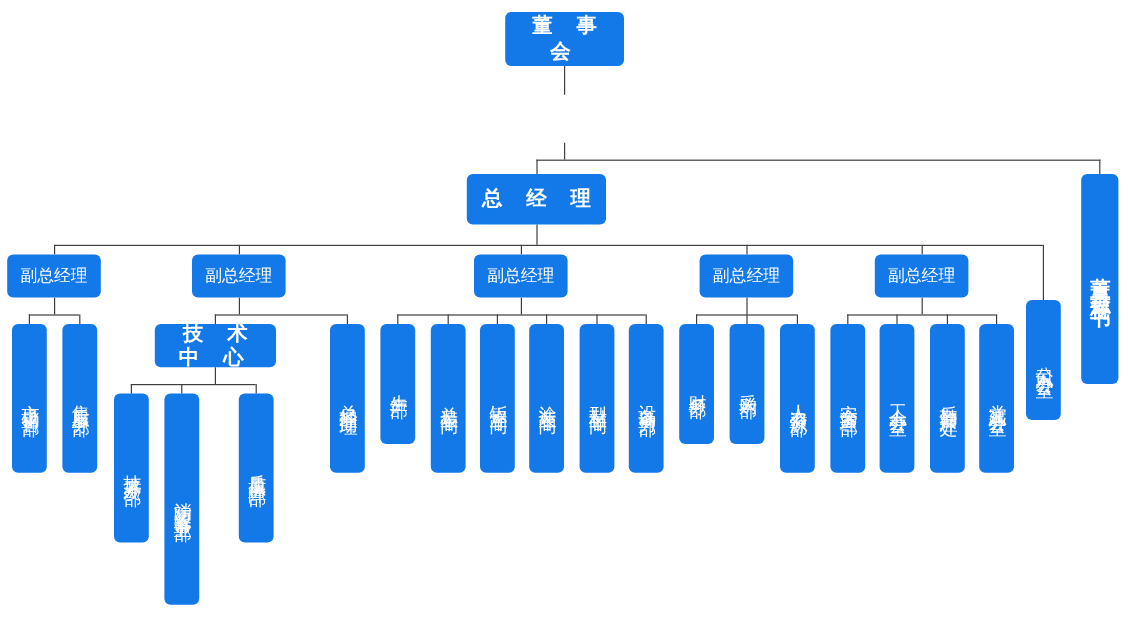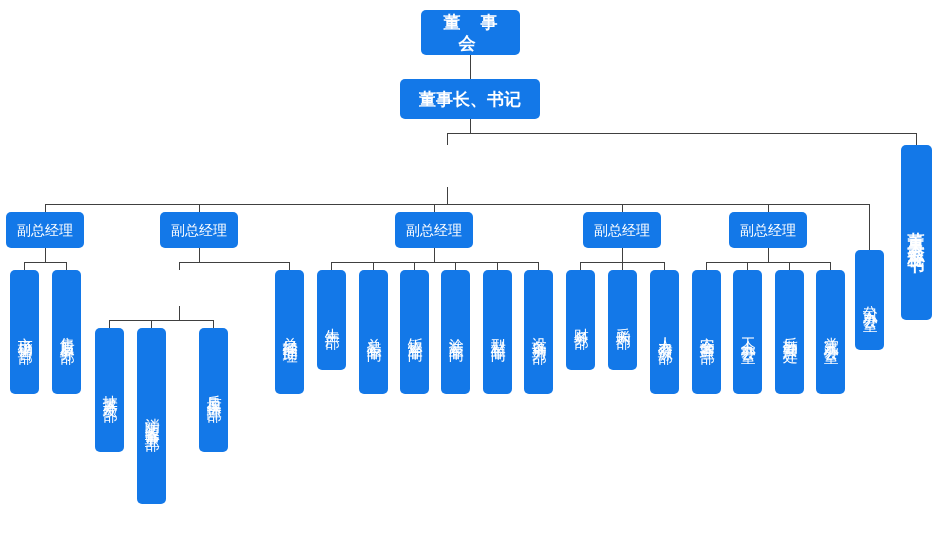--- a/index.html
+++ b/index.html
@@ -124,41 +124,42 @@
 
   <div class="line vert" style="left: 768px; top: 248px; height: 14px; background: rgb(64, 64, 64);"></div>
   <div class="line horz" style="left: 706px; top: 262px; width: 124px; background: rgb(64, 64, 64);"></div>
   <div class="line vert" style="left: 706px; top: 262px; height: 8px; background: rgb(64, 64, 64);"></div>
   <div class="line vert" style="left: 747px; top: 262px; height: 8px; background: rgb(64, 64, 64);"></div>
   <div class="line vert" style="left: 789px; top: 262px; height: 8px; background: rgb(64, 64, 64);"></div>
   <div class="line vert" style="left: 830px; top: 262px; height: 8px; background: rgb(64, 64, 64);"></div>
 
   <div class="node h spaced" style="left: 421px; top: 10px; width: 99px; height: 45px; background: rgb(19, 120, 232); color: rgb(255, 255, 255);">董 事 会</div>
 
-  <div class="node h" style="left: 400px; top: 79px; width: 140px; height: 40px; background: rgb(19, 120, 232); color: rgb(255, 255, 255);">董事长、书记</div>
 
+  <div class="node h spaced" style="left: 389px; top: 145px; width: 116px; height: 42px; background: rgb(19, 120, 232); color: rgb(255, 255, 255);">总 经 理</div>
 
   <div class="node v big" style="left: 901px; top: 145px; width: 31px; height: 175px; background: rgb(19, 120, 232); color: rgb(255, 255, 255);">董事会秘书</div>
 
   <div class="node h small" style="left: 6px; top: 212px; width: 78px; height: 36px; background: rgb(19, 120, 232); color: rgb(255, 255, 255);">副总经理</div>
 
   <div class="node h small" style="left: 160px; top: 212px; width: 78px; height: 36px; background: rgb(19, 120, 232); color: rgb(255, 255, 255);">副总经理</div>
 
   <div class="node h small" style="left: 395px; top: 212px; width: 78px; height: 36px; background: rgb(19, 120, 232); color: rgb(255, 255, 255);">副总经理</div>
 
   <div class="node h small" style="left: 583px; top: 212px; width: 78px; height: 36px; background: rgb(19, 120, 232); color: rgb(255, 255, 255);">副总经理</div>
 
   <div class="node h small" style="left: 729px; top: 212px; width: 78px; height: 36px; background: rgb(19, 120, 232); color: rgb(255, 255, 255);">副总经理</div>
 
   <div class="node v" style="left: 855px; top: 250px; width: 29px; height: 100px; background: rgb(19, 120, 232); color: rgb(255, 255, 255);">公司办公室</div>
 
   <div class="node v" style="left: 10px; top: 270px; width: 29px; height: 124px; background: rgb(19, 120, 232); color: rgb(255, 255, 255);">市场销售部</div>
 
   <div class="node v" style="left: 52px; top: 270px; width: 29px; height: 124px; background: rgb(19, 120, 232); color: rgb(255, 255, 255);">售后服务部</div>
 
+  <div class="node h spaced" style="left: 129px; top: 270px; width: 101px; height: 36px; background: rgb(19, 120, 232); color: rgb(255, 255, 255);">技 术 中 心</div>
 
   <div class="node v" style="left: 275px; top: 270px; width: 29px; height: 124px; background: rgb(19, 120, 232); color: rgb(255, 255, 255);">总经理助理</div>
 
   <div class="node v" style="left: 95px; top: 328px; width: 29px; height: 124px; background: rgb(19, 120, 232); color: rgb(255, 255, 255);">技术开发部</div>
 
   <div class="node v" style="left: 137px; top: 328px; width: 29px; height: 176px; background: rgb(19, 120, 232); color: rgb(255, 255, 255);">消防装备事业部</div>
 
   <div class="node v" style="left: 199px; top: 328px; width: 29px; height: 124px; background: rgb(19, 120, 232); color: rgb(255, 255, 255);">质量保障部</div>
 
   <div class="node v" style="left: 317px; top: 270px; width: 29px; height: 100px; background: rgb(19, 120, 232); color: rgb(255, 255, 255);">生产部</div>

